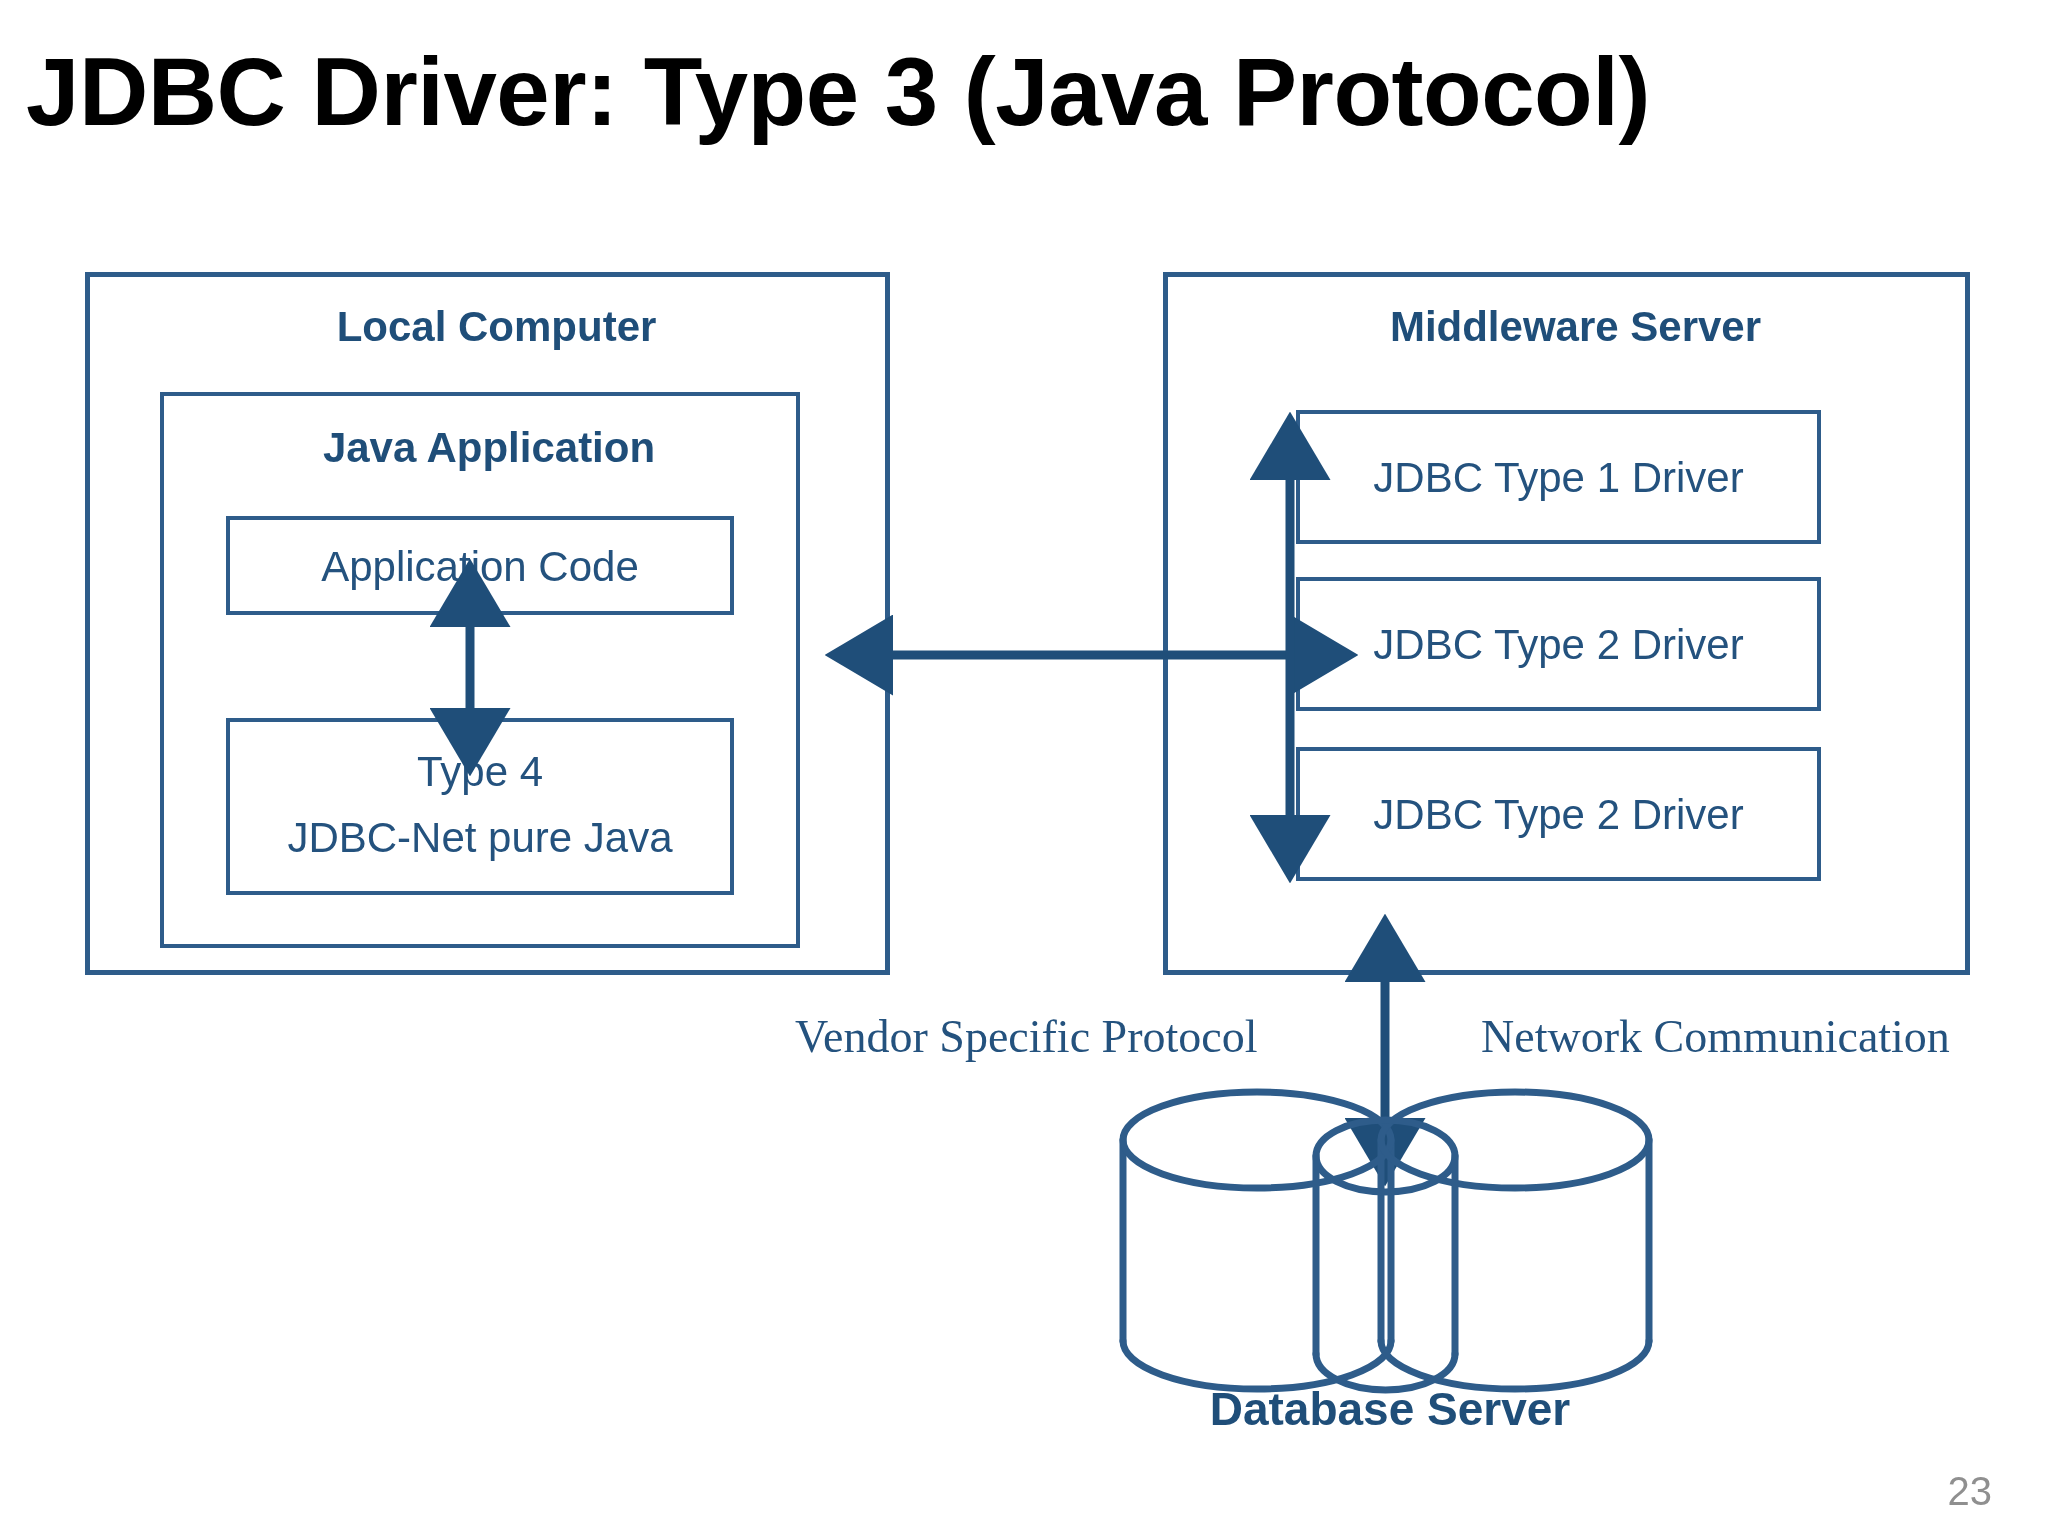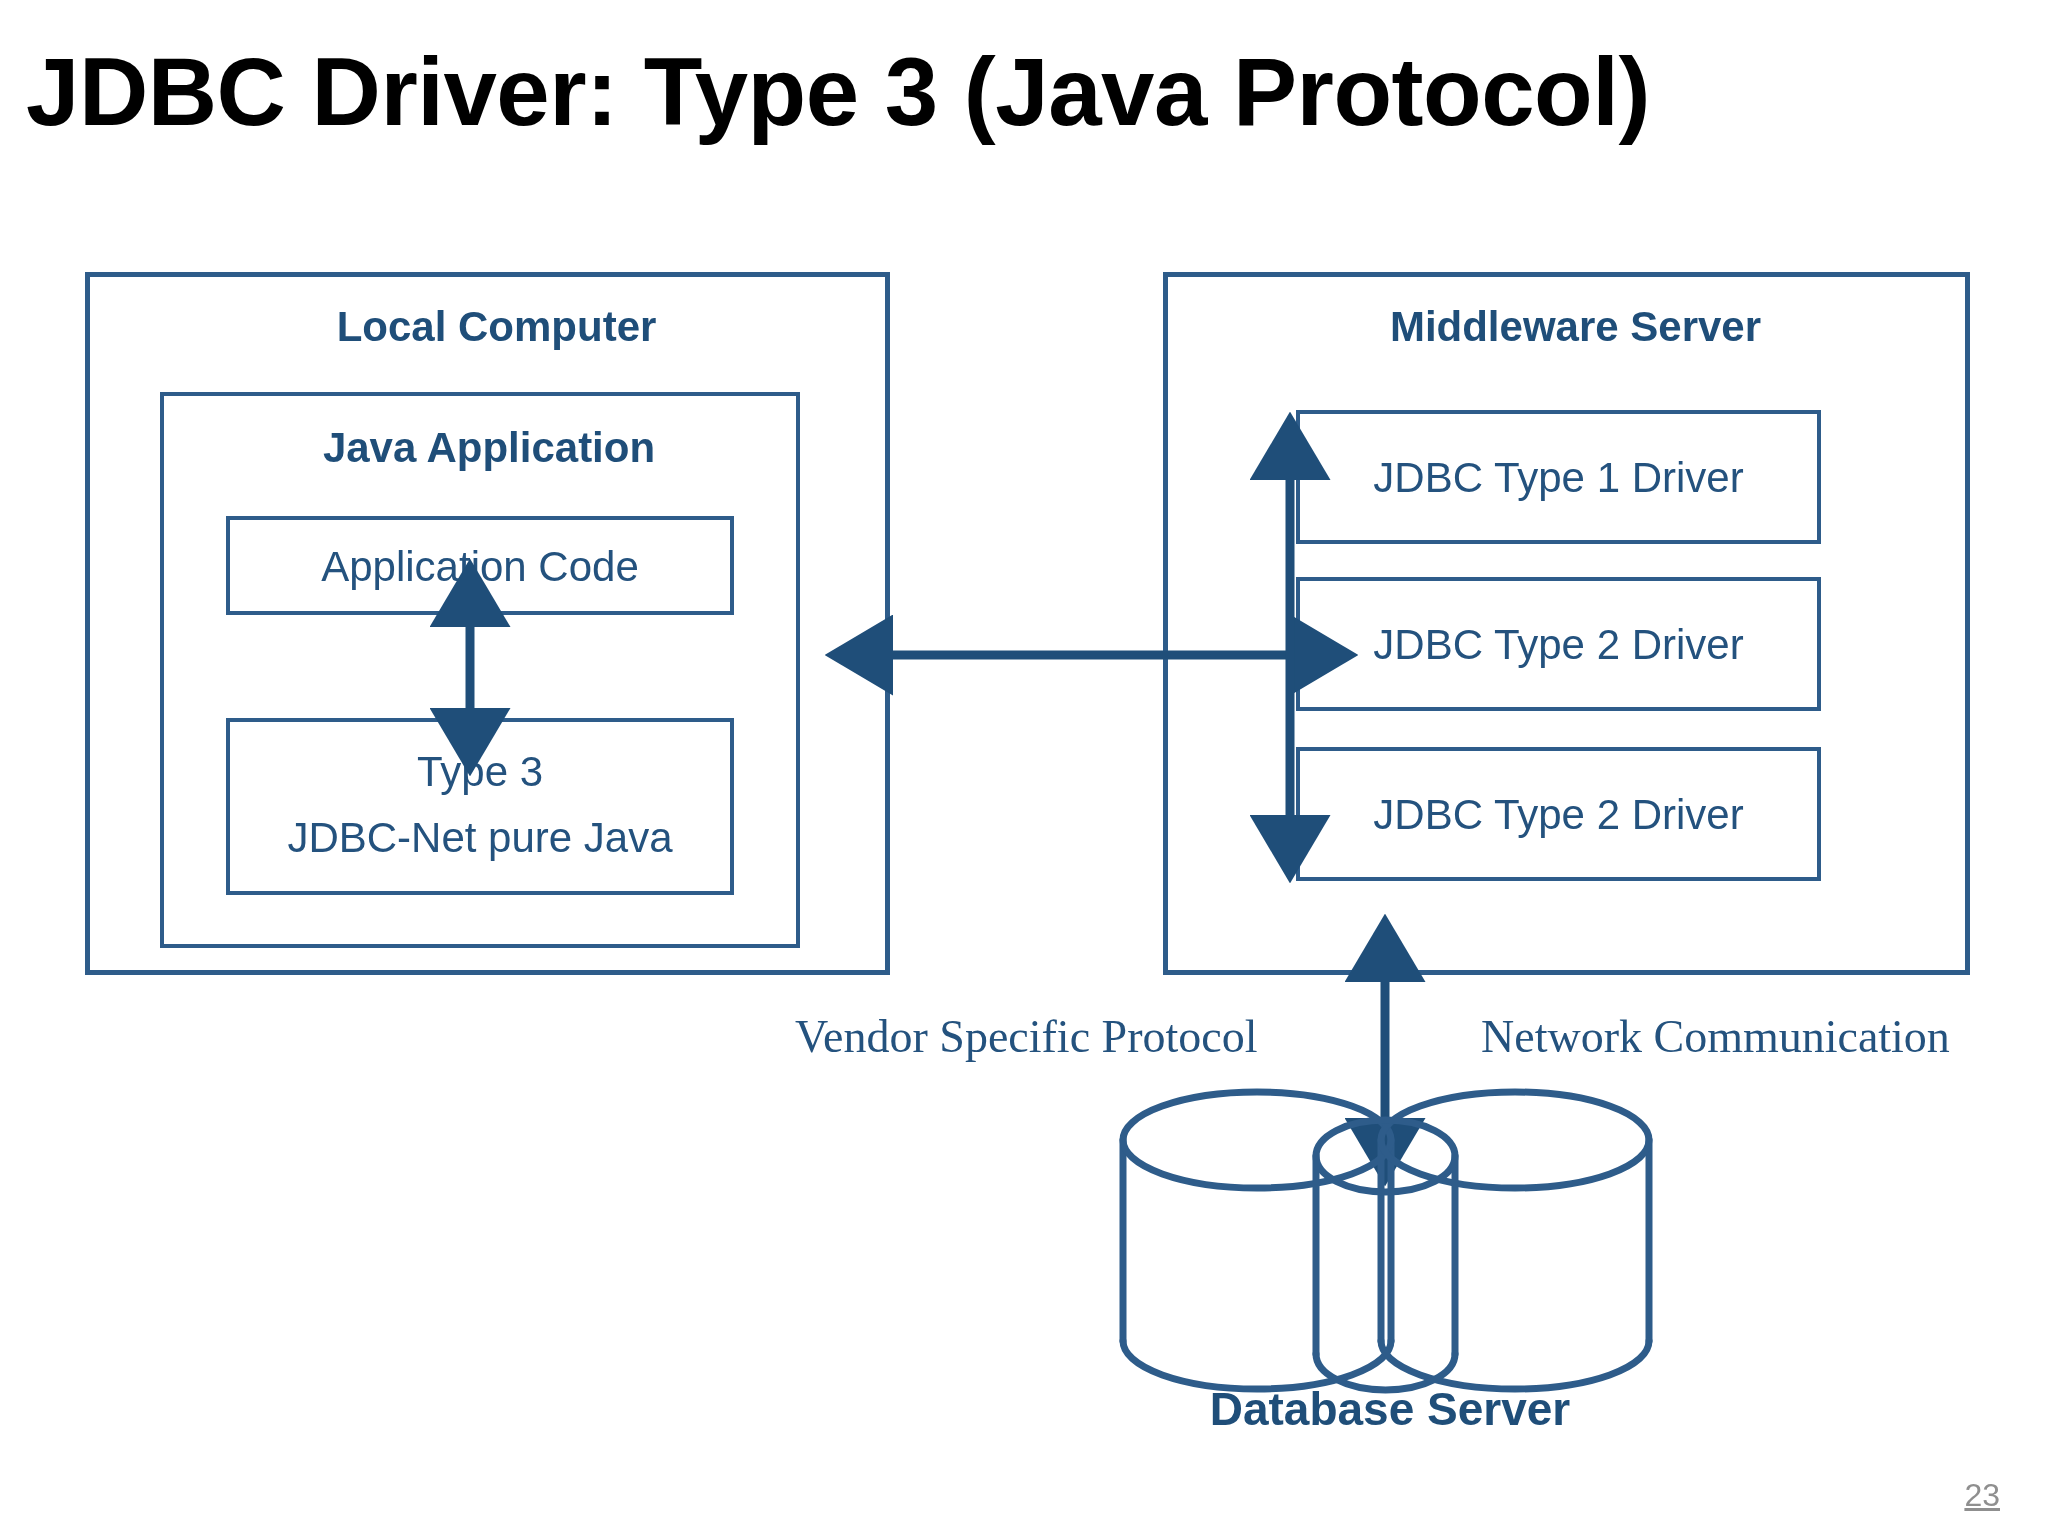--- a/index.html
+++ b/index.html
@@ -75,26 +75,25 @@
     position: absolute;
     left: 0; top: 0;
     width: 2048px;
     height: 1536px;
     pointer-events: none;
   }
 
   
   #page-number {
     position: absolute;
-    right: 48px;
+    right: 56px;
     bottom: 22px;
-    font-size: 32px;
+    font-size: 40px;
     color: #8f8f8f;
     font-weight: 400;
-    text-decoration: underline;
   }
 
   
   .proto-label {
     position: absolute;
     font-size: 46px;
     color: #24527E;
     font-weight: 400;
     white-space: nowrap;
     font-family: Liberation Serif, serif;
@@ -124,21 +123,21 @@
   <div class="hdr-bold" style="left:85px; top:304px; width:805px;">Local Computer</div>
 
   <div class="ibox" style="left:160px; top:392px; width:640px; height:556px;"></div>
 
   <div class="hdr-bold" style="left:160px; top:425px; width:640px;">Java Application</div>
 
   <div class="ibox" style="left:226px; top:516px; width:508px; height:99px;"></div>
   <div class="txt-reg" style="left:226px; top:541px; width:508px;">Application Code</div>
 
   <div class="ibox" style="left:226px; top:718px; width:508px; height:177px;"></div>
-  <div class="txt-reg" style="left:226px; top:746px; width:508px;">Type 3</div>
+  <div class="txt-reg" style="left:226px; top:746px; width:508px;">Type 4</div>
   <div class="txt-reg" style="left:226px; top:812px; width:508px;">JDBC-Net pure Java</div>
 
   <div class="obox" style="left:1163px; top:272px; width:807px; height:703px;"></div>
 
   <div class="hdr-bold" style="left:1163px; top:304px; width:807px;">Middleware Server</div>
 
   <div class="ibox" style="left:1296px; top:410px; width:525px; height:134px;"></div>
   <div class="txt-reg" style="left:1296px; top:452px; width:525px;">JDBC Type 1 Driver</div>
 
   <div class="ibox" style="left:1296px; top:577px; width:525px; height:134px;"></div>

